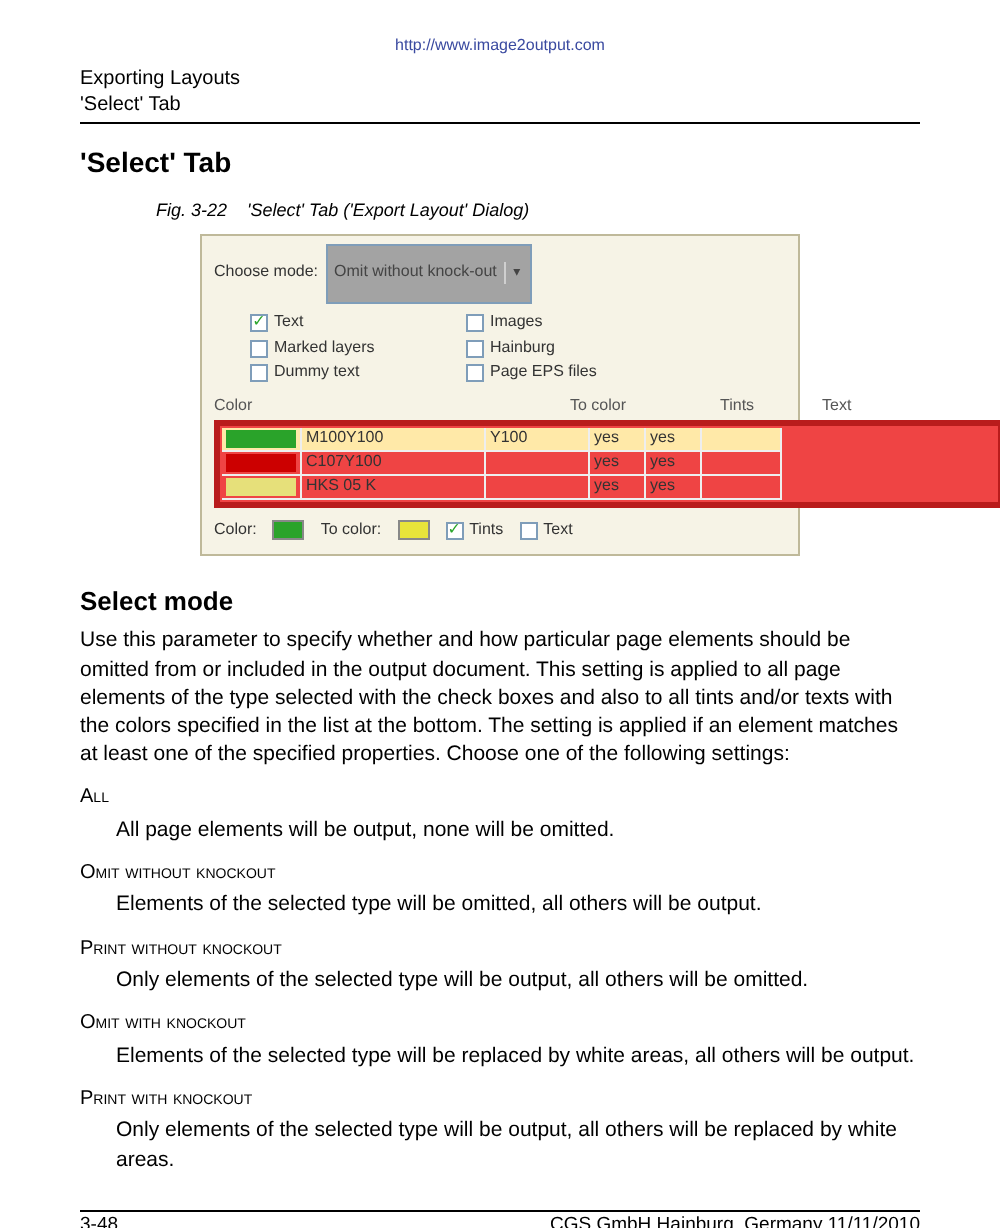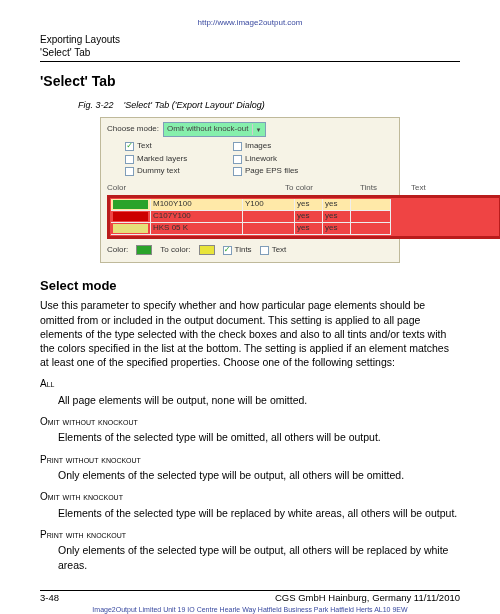--- a/index.html
+++ b/index.html
@@ -52,23 +52,23 @@
   }
   .row-select-mode {
     display: flex;
     align-items: center;
     gap: 4px;
     margin-bottom: 4px;
   }
   .combo {
     display: inline-flex;
     align-items: center;
-    background: #86efac;
+    background: #a3a3a3;
     border: 1px solid #7f9db9;
-    height: 15px;
+    height: 30px;
     padding: 0 2px 0 3px;
     font-size: 8px;
     color: #444;
   }
   .combo .arrow {
     width: 11px;
     height: 11px;
     margin-left: 4px;
     display: inline-flex;
     align-items: center;
@@ -226,21 +226,21 @@
       <span class="chk">
           <span class="box"></span>
           <span>Images</span>
         </span>
       <span class="chk">
           <span class="box"></span>
           <span>Marked layers</span>
         </span>
       <span class="chk">
           <span class="box"></span>
-          <span>Linework</span>
+          <span>Hainburg</span>
         </span>
       <span class="chk">
           <span class="box"></span>
           <span>Dummy text</span>
         </span>
       <span class="chk">
           <span class="box"></span>
           <span>Page EPS files</span>
         </span>
     </div>

